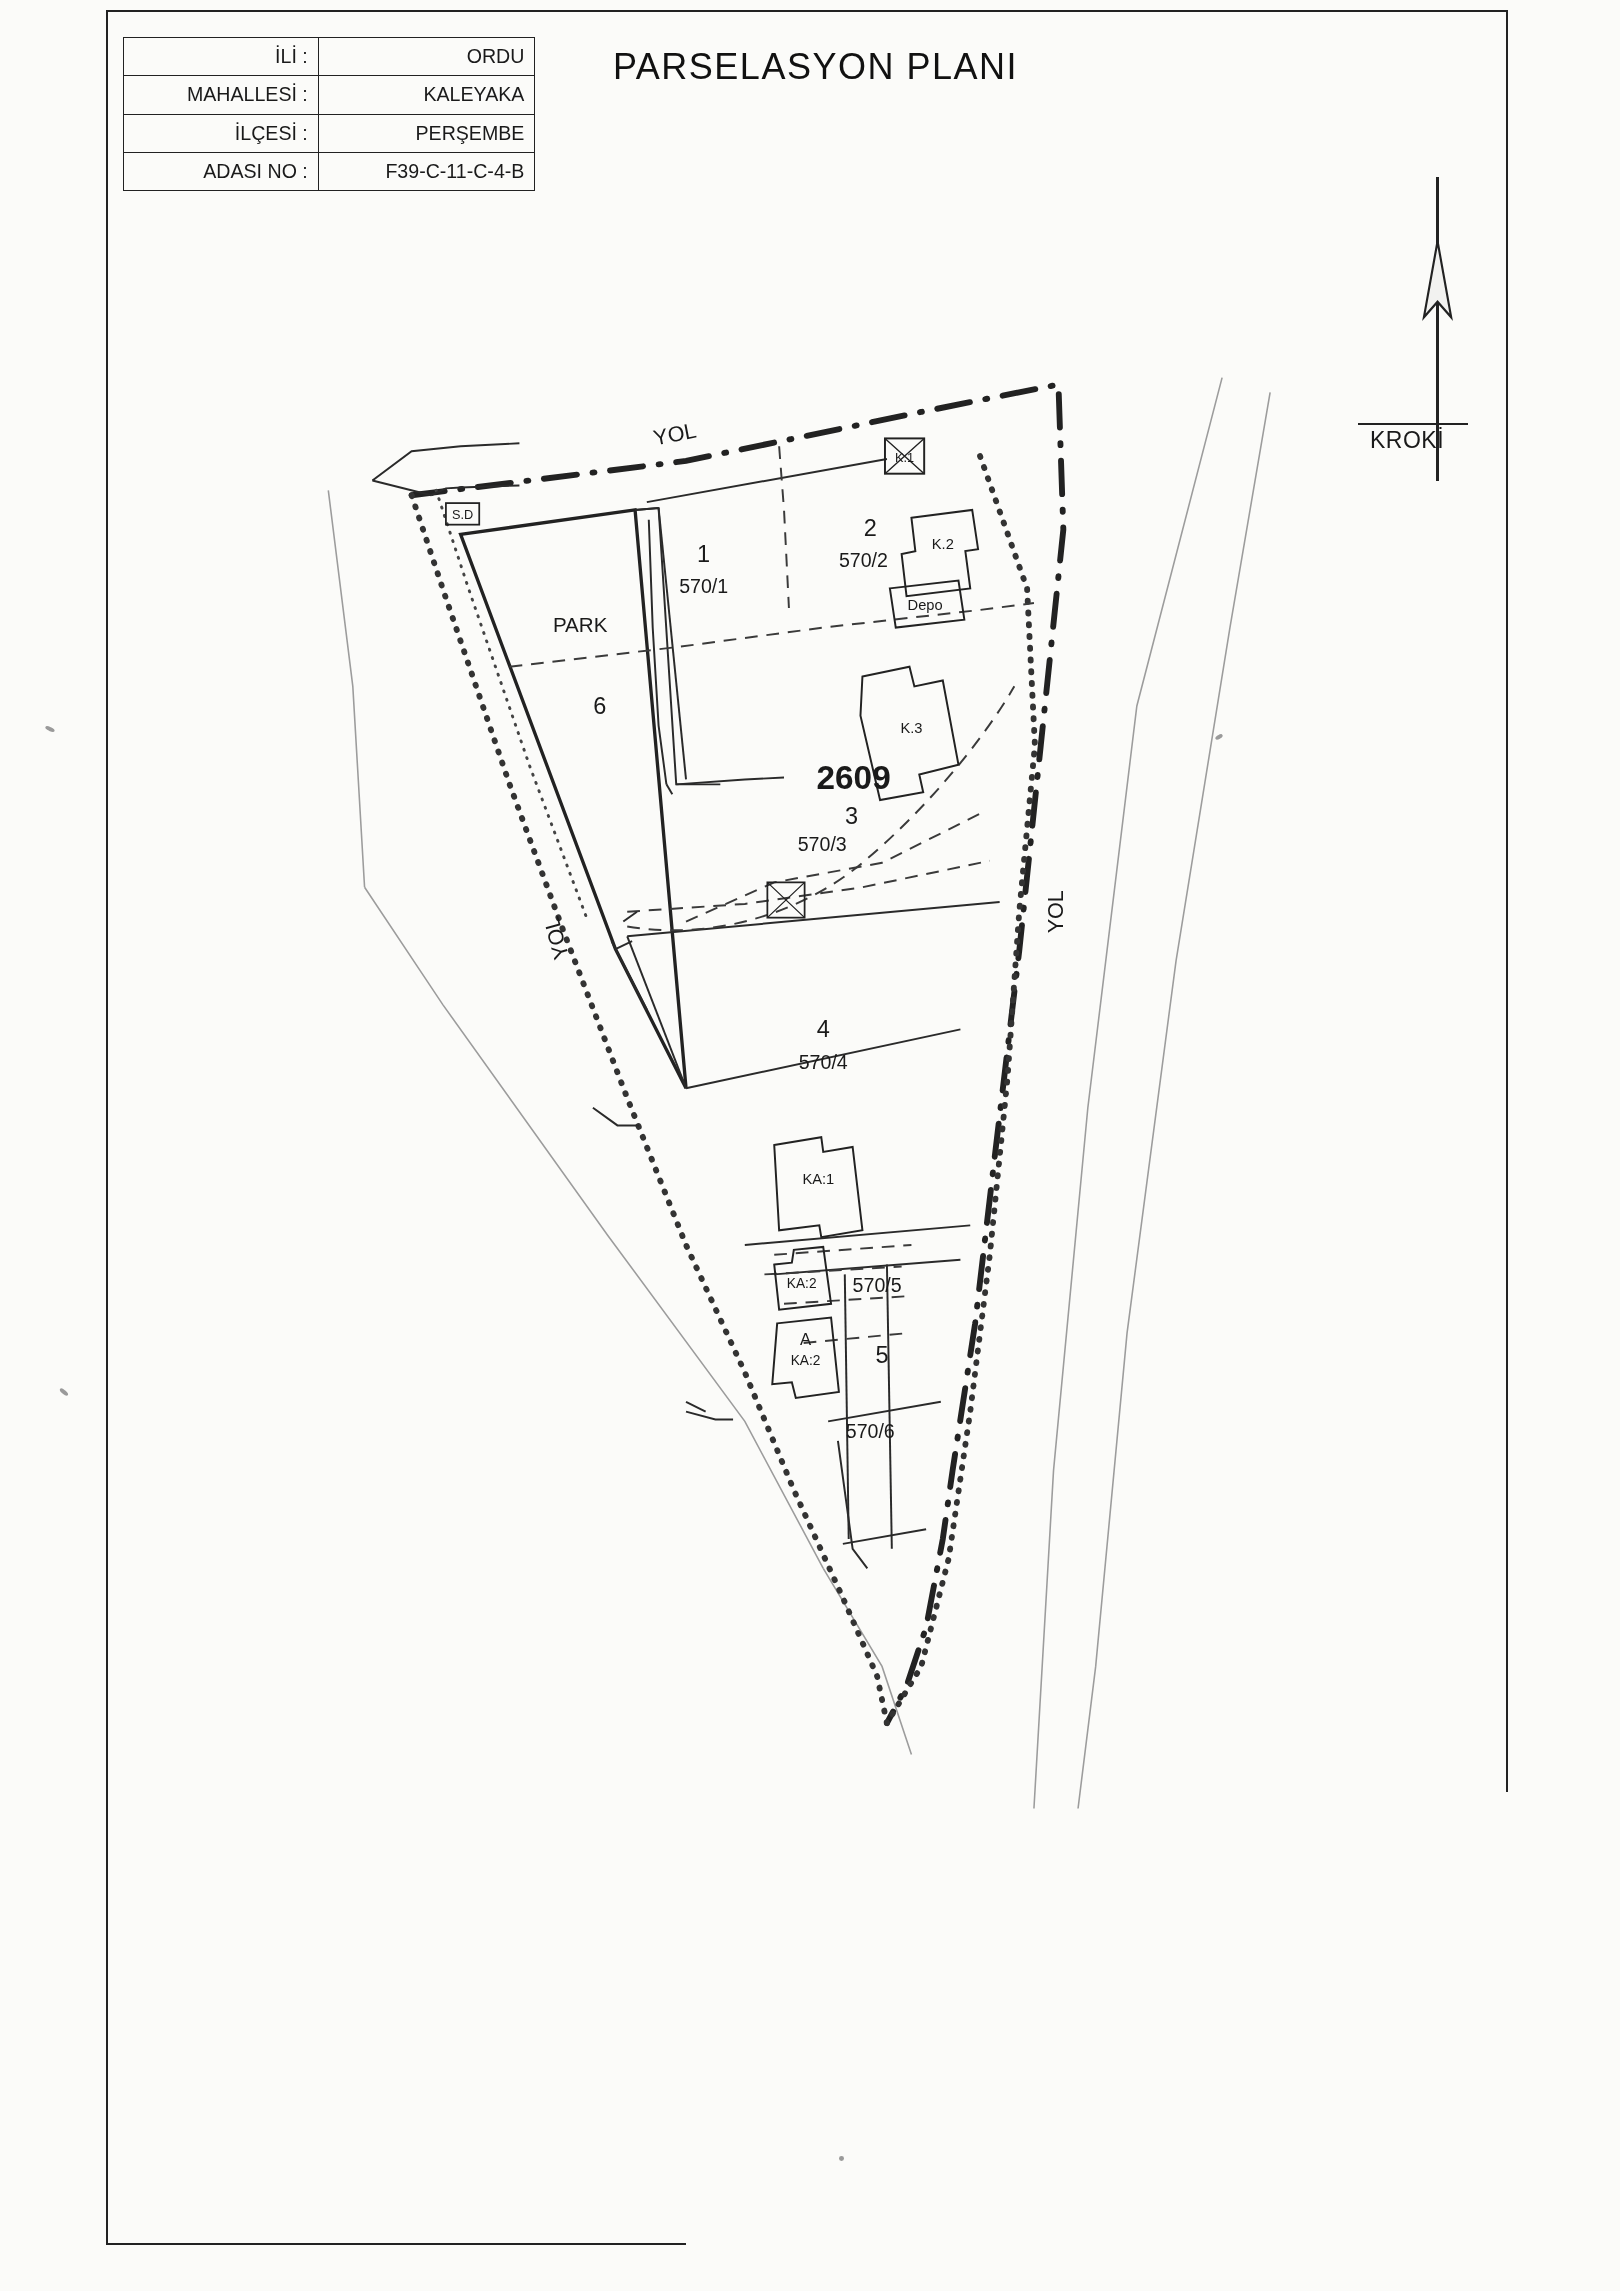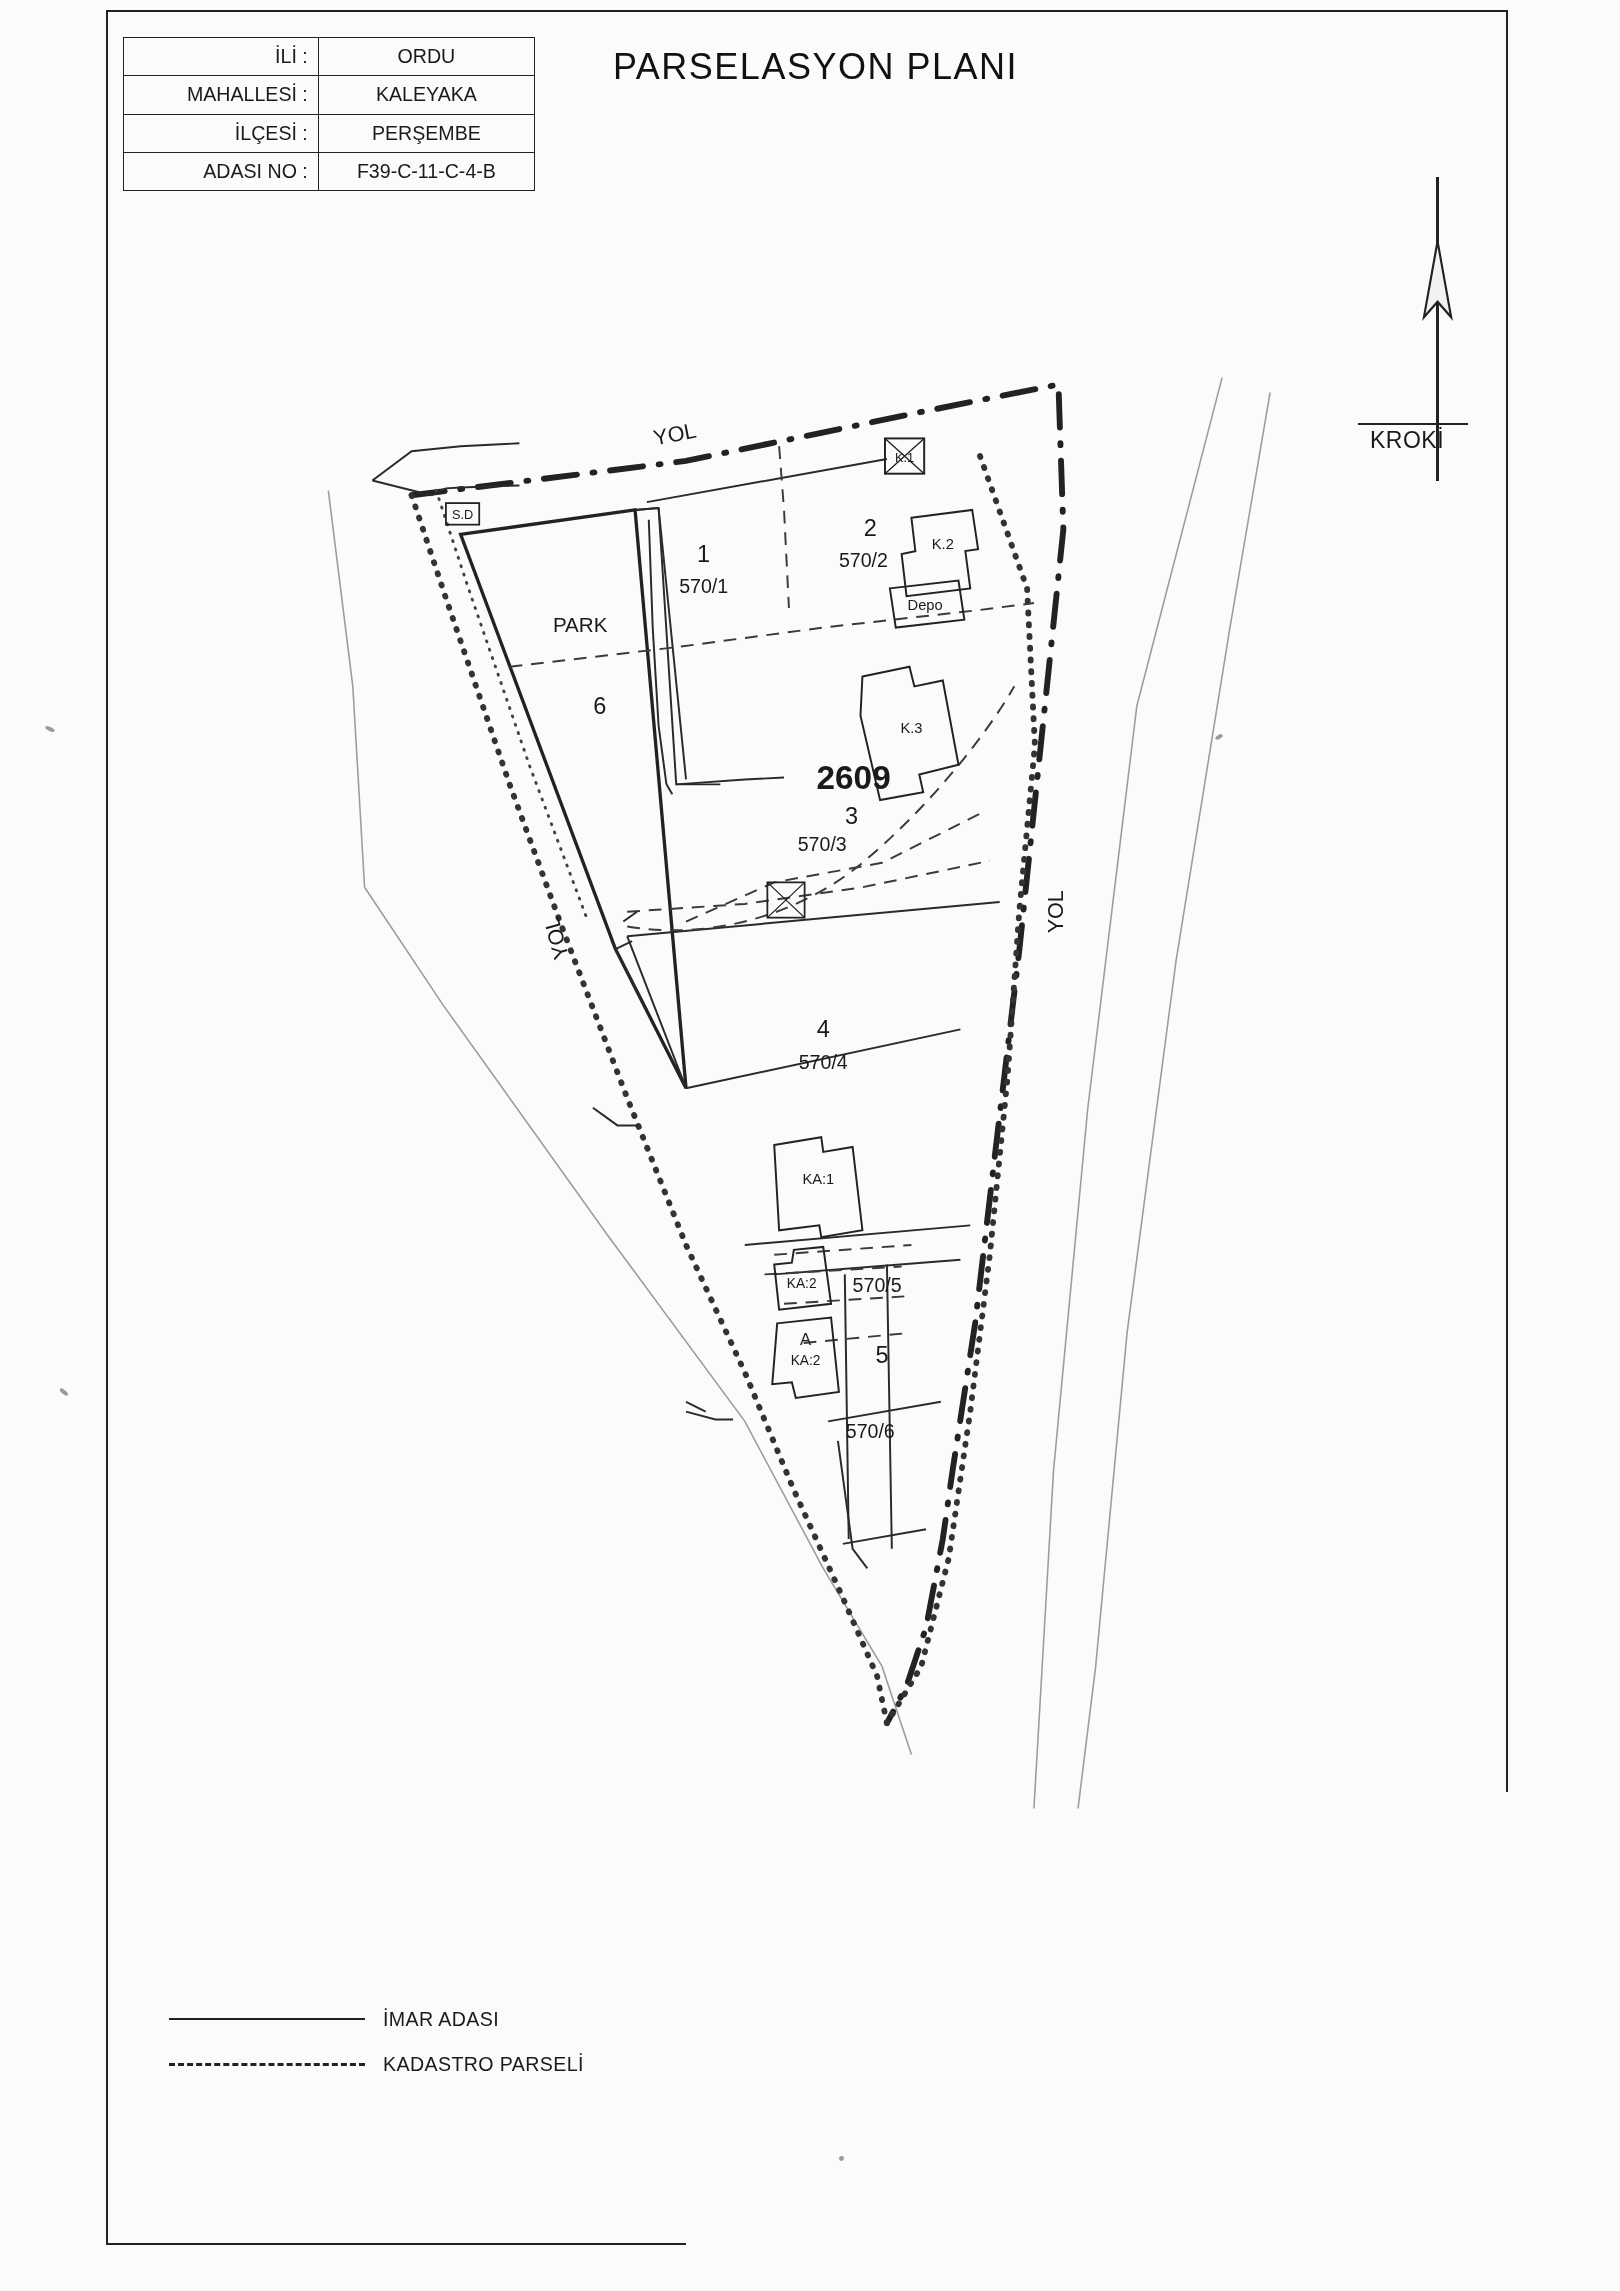--- a/index.html
+++ b/index.html
@@ -59,21 +59,21 @@
     border: 1.5px solid #222;
     padding: 5.9px 9.8px;
     height: 25.5px;
     white-space: nowrap;
   }
   .info-table td.lab {
     text-align: right;
     width: 174px;
   }
   .info-table td.val {
-    text-align: center;
+    text-align: right;
     width: 196px;
   }
   
   .main-title {
     position: absolute;
     left: 613px; top: 46px;
     font-size: 36px;
     letter-spacing: 1.5px;
     color: #111;
   }
@@ -352,25 +352,15 @@
     <text class="map-txt" x="575" y="955" font-size="22" text-anchor="middle" transform="rotate(-105 575 955)">YOL</text>
     <text class="map-txt" x="1085" y="930" font-size="22" text-anchor="middle" transform="rotate(-90 1085 930)">YOL</text>
 
   </svg>
 
   <div class="speck" style="left:45px;  top:727px;  width:9.8px; height:3.9px; transform:rotate(25deg);"></div>
   <div class="speck" style="left:1215px; top:735px; width:7.8px;  height:3.9px; transform:rotate(-30deg);"></div>
   <div class="speck" style="left:59px;  top:1390px; width:9.8px; height:3.9px; transform:rotate(40deg);"></div>
   <div class="speck" style="left:839px; top:2156px; width:4.9px;  height:4.9px;"></div>
 
-  <div class="legend">
-    <div class="legend-row">
-      <div class="legend-swatch-solid"></div>
-      <div class="legend-label">İMAR ADASI</div>
-    </div>
-    <div class="legend-row">
-      <div class="legend-swatch-dash"></div>
-      <div class="legend-label">KADASTRO PARSELİ</div>
-    </div>
-  </div>
 
 </div>
 
 
 </body></html>

